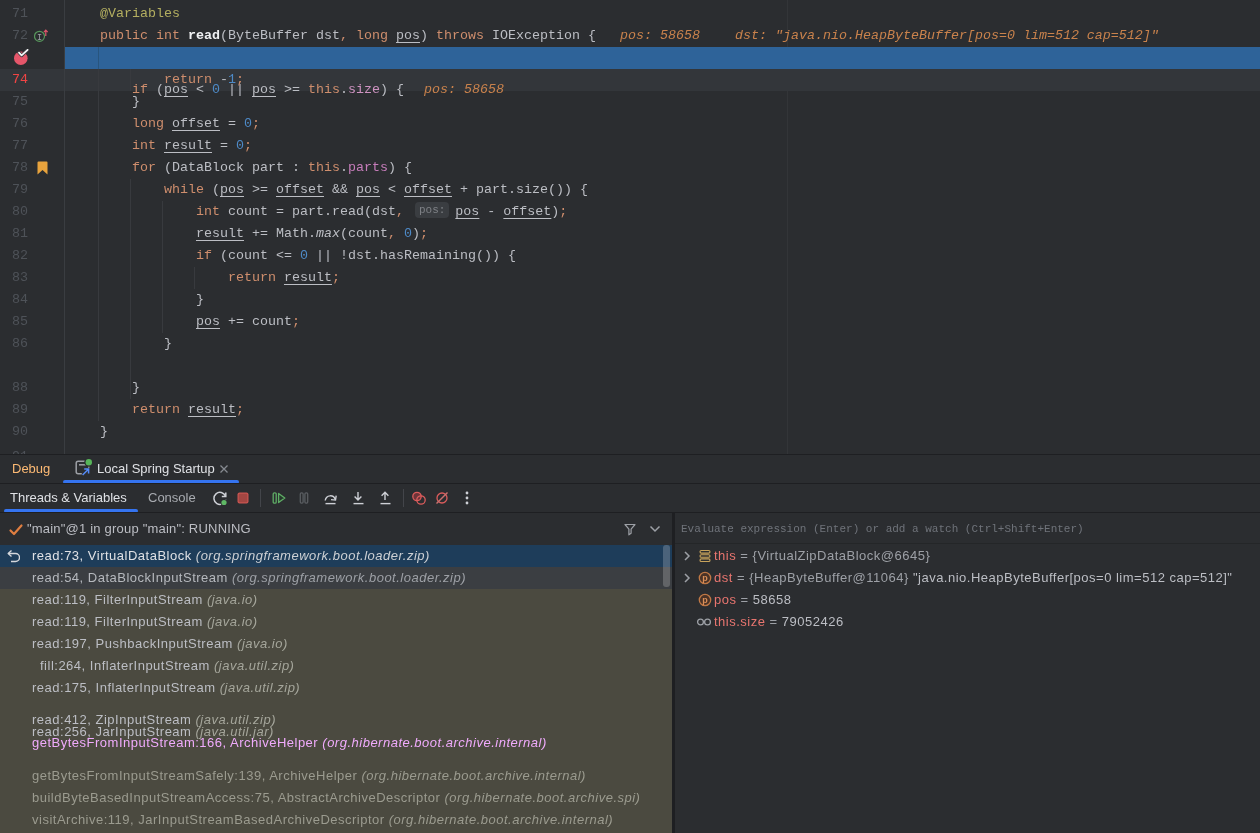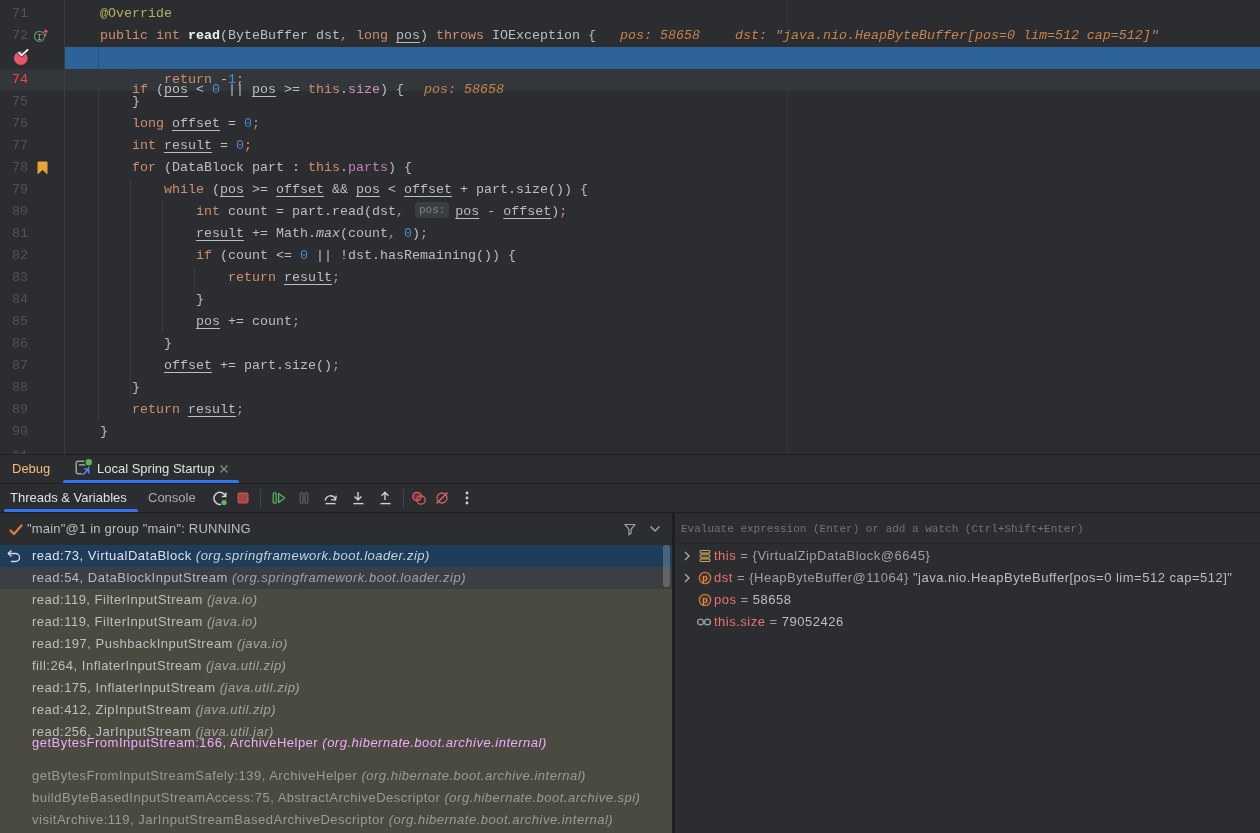--- a/index.html
+++ b/index.html
@@ -46,37 +46,36 @@
   <div id="editor">
     <div class="vline" style="left:787px;top:0;height:454px;background:#333538;"></div>
     <div class="hl" style="left:0;top:69px;width:1260px;height:22px;background:#33363A;"></div>
     <div class="hl" style="left:65px;top:47px;width:1195px;height:22px;background:#2E6399;"></div>
     <div class="vline" style="left:98px;top:47px;height:22px;background:#28557E;"></div>
     <div class="vline" style="left:98px;top:69px;height:352px;"></div>
     <div class="vline" style="left:130px;top:69px;height:22px;"></div>
     <div class="vline" style="left:130px;top:179px;height:220px;"></div>
     <div class="vline" style="left:162px;top:201px;height:132px;"></div>
     <div class="vline" style="left:194px;top:267px;height:22px;"></div>
-    <div class="crow" style="top:3px;"><span class="ln">71</span><span class="code">    <span class="ann">@Override</span></span></div>
+    <div class="crow" style="top:3px;"><span class="ln">71</span><span class="code">    <span class="ann">@Variables</span></span></div>
     <div class="crow" style="top:25px;"><span class="ln">72</span><span class="code">    <span class="k">public</span> <span class="k">int</span> <span class="decl">read</span>(ByteBuffer dst<span class="k">,</span> <span class="k">long</span> <span class="u">pos</span>) <span class="k">throws</span> IOException {<span class="inl">   pos: 58658</span><span class="inl" style="margin-left:35px;">dst: "java.nio.HeapByteBuffer[pos=0 lim=512 cap=512]"</span></span></div>
     <div class="crow" style="top:47px;margin-top:32px;"><span class="ln"></span><span class="code">        <span class="k">if</span> (<span class="u">pos</span> &lt; <span class="n">0</span> || <span class="u">pos</span> &gt;= <span class="k">this</span>.<span style="color:#CE93C1;">size</span>) {<span class="inl" style="margin-left:20px;">pos: 58658</span></span></div>
     <div class="crow" style="top:69px;"><span class="ln" style="color:#ef4444;">74</span><span class="code">            <span class="k">return</span> -<span class="n">1</span><span class="k">;</span></span></div>
     <div class="crow" style="top:91px;"><span class="ln">75</span><span class="code">        }</span></div>
     <div class="crow" style="top:113px;"><span class="ln">76</span><span class="code">        <span class="k">long</span> <span class="u">offset</span> = <span class="n">0</span><span class="k">;</span></span></div>
     <div class="crow" style="top:135px;"><span class="ln">77</span><span class="code">        <span class="k">int</span> <span class="u">result</span> = <span class="n">0</span><span class="k">;</span></span></div>
     <div class="crow" style="top:157px;"><span class="ln">78</span><span class="code">        <span class="k">for</span> (DataBlock part : <span class="k">this</span>.<span class="fld">parts</span>) {</span></div>
     <div class="crow" style="top:179px;"><span class="ln">79</span><span class="code">            <span class="k">while</span> (<span class="u">pos</span> &gt;= <span class="u">offset</span> &amp;&amp; <span class="u">pos</span> &lt; <span class="u">offset</span> + part.size()) {</span></div>
     <div class="crow" style="top:201px;"><span class="ln">80</span><span class="code">                <span class="k">int</span> count = part.read(dst<span class="k">,</span> <span class="chip">pos:</span><span class="u">pos</span> - <span class="u">offset</span>)<span class="k">;</span></span></div>
     <div class="crow" style="top:223px;"><span class="ln">81</span><span class="code">                <span class="u">result</span> += Math.<span class="it">max</span>(count<span class="k">,</span> <span class="n">0</span>)<span class="k">;</span></span></div>
     <div class="crow" style="top:245px;"><span class="ln">82</span><span class="code">                <span class="k">if</span> (count &lt;= <span class="n">0</span> || !dst.hasRemaining()) {</span></div>
     <div class="crow" style="top:267px;"><span class="ln">83</span><span class="code">                    <span class="k">return</span> <span class="u">result</span><span class="k">;</span></span></div>
     <div class="crow" style="top:289px;"><span class="ln">84</span><span class="code">                }</span></div>
     <div class="crow" style="top:311px;"><span class="ln">85</span><span class="code">                <span class="u">pos</span> += count<span class="k">;</span></span></div>
     <div class="crow" style="top:333px;"><span class="ln">86</span><span class="code">            }</span></div>
-    <div class="crow" style="top:355px;"><span class="ln">87</span><span class="code">            <span class="u">offset</span> += part.size()<span class="k">;</span></span></div>
     <div class="crow" style="top:377px;"><span class="ln">88</span><span class="code">        }</span></div>
     <div class="crow" style="top:399px;"><span class="ln">89</span><span class="code">        <span class="k">return</span> <span class="u">result</span><span class="k">;</span></span></div>
     <div class="crow" style="top:421px;"><span class="ln">90</span><span class="code">    }</span></div>
     <div class="crow" style="top:446px;"><span class="ln">91</span></div>
     <div class="vline" style="left:64px;top:0;height:454px;background:#3A3D41;"></div>
     <svg class="ic" style="left:34px;top:29px;" width="16" height="14" viewBox="0 0 16 14">
       <circle cx="5.5" cy="7.3" r="5" fill="none" stroke="#57965C" stroke-width="1.2"></circle>
       <text x="5.5" y="10.6" font-size="8.5" fill="#9DA0A6" text-anchor="middle" font-family="Liberation Mono">I</text>
       <path d="M11.8 7 L11.8 1.4 M9.9 3.1 L11.8 1.2 L13.7 3.1" fill="none" stroke="#E0566B" stroke-width="1.2"></path>
     </svg>
@@ -178,23 +177,23 @@
     <div style="position:absolute;left:0;top:0;width:672px;height:22px;background:#1E3D5A;"></div>
     <svg class="ic" style="left:6px;top:4px;" width="14" height="14" viewBox="0 0 14 14">
       <path d="M2.5 4.5 h7 a4 4 0 0 1 0 8 h-4.5" fill="none" stroke="#D5D7DB" stroke-width="1.4"></path>
       <path d="M5.5 1.5 L2.2 4.5 L5.5 7.5" fill="none" stroke="#D5D7DB" stroke-width="1.4" stroke-linejoin="round"></path>
     </svg>
     <div class="lrow" style="top:0;color:#DFE1E5;">read:73, VirtualDataBlock <span class="pkg" style="color:#CDD0D4;">(org.springframework.boot.loader.zip)</span></div>
     <div class="lrow" style="top:22px;color:#B6B9BE;">read:54, DataBlockInputStream <span class="pkg" style="color:#9DA0A6;">(org.springframework.boot.loader.zip)</span></div>
     <div class="lrow" style="top:44px;">read:119, FilterInputStream <span class="pkg" style="color:#A5A69B;">(java.io)</span></div>
     <div class="lrow" style="top:66px;">read:119, FilterInputStream <span class="pkg" style="color:#A5A69B;">(java.io)</span></div>
     <div class="lrow" style="top:88px;">read:197, PushbackInputStream <span class="pkg" style="color:#A5A69B;">(java.io)</span></div>
-    <div class="lrow" style="top:110px;">fill:264, InflaterInputStream <span class="pkg" style="color:#A5A69B;">(java.util.zip)</span></div>
+    <div class="lrow" style="top:110px;margin-left:8px;">fill:264, InflaterInputStream <span class="pkg" style="color:#A5A69B;">(java.util.zip)</span></div>
     <div class="lrow" style="top:132px;">read:175, InflaterInputStream <span class="pkg" style="color:#A5A69B;">(java.util.zip)</span></div>
-    <div class="lrow" style="top:154px;">read:412, ZipInputStream <span class="pkg" style="color:#A5A69B;">(java.util.zip)</span></div>
+    <div class="lrow" style="top:164px;">read:412, ZipInputStream <span class="pkg" style="color:#A5A69B;">(java.util.zip)</span></div>
     <div class="lrow" style="top:176px;">read:256, JarInputStream <span class="pkg" style="color:#A5A69B;">(java.util.jar)</span></div>
     <div class="lrow" style="top:187px;color:#f0abfc;">getBytesFromInputStream:166, ArchiveHelper <span class="pkg">(org.hibernate.boot.archive.internal)</span></div>
     <div class="lrow" style="top:220px;color:#9B9B8F;">getBytesFromInputStreamSafely:139, ArchiveHelper <span class="pkg">(org.hibernate.boot.archive.internal)</span></div>
     <div class="lrow" style="top:242px;color:#9B9B8F;">buildByteBasedInputStreamAccess:75, AbstractArchiveDescriptor <span class="pkg">(org.hibernate.boot.archive.spi)</span></div>
     <div class="lrow" style="top:264px;color:#9B9B8F;">visitArchive:119, JarInputStreamBasedArchiveDescriptor <span class="pkg">(org.hibernate.boot.archive.internal)</span></div>
     <div style="position:absolute;left:663px;top:0;width:7px;height:42px;background:rgba(255,255,255,0.20);border-radius:3px;"></div>
     <svg class="ic" style="left:679px;top:3px;" width="16" height="16" viewBox="0 0 16 16">
       <path d="M6 4 L10 8 L6 12" fill="none" stroke="#9DA0A6" stroke-width="1.5"></path>
     </svg>
     <svg class="ic" style="left:679px;top:25px;" width="16" height="16" viewBox="0 0 16 16">

